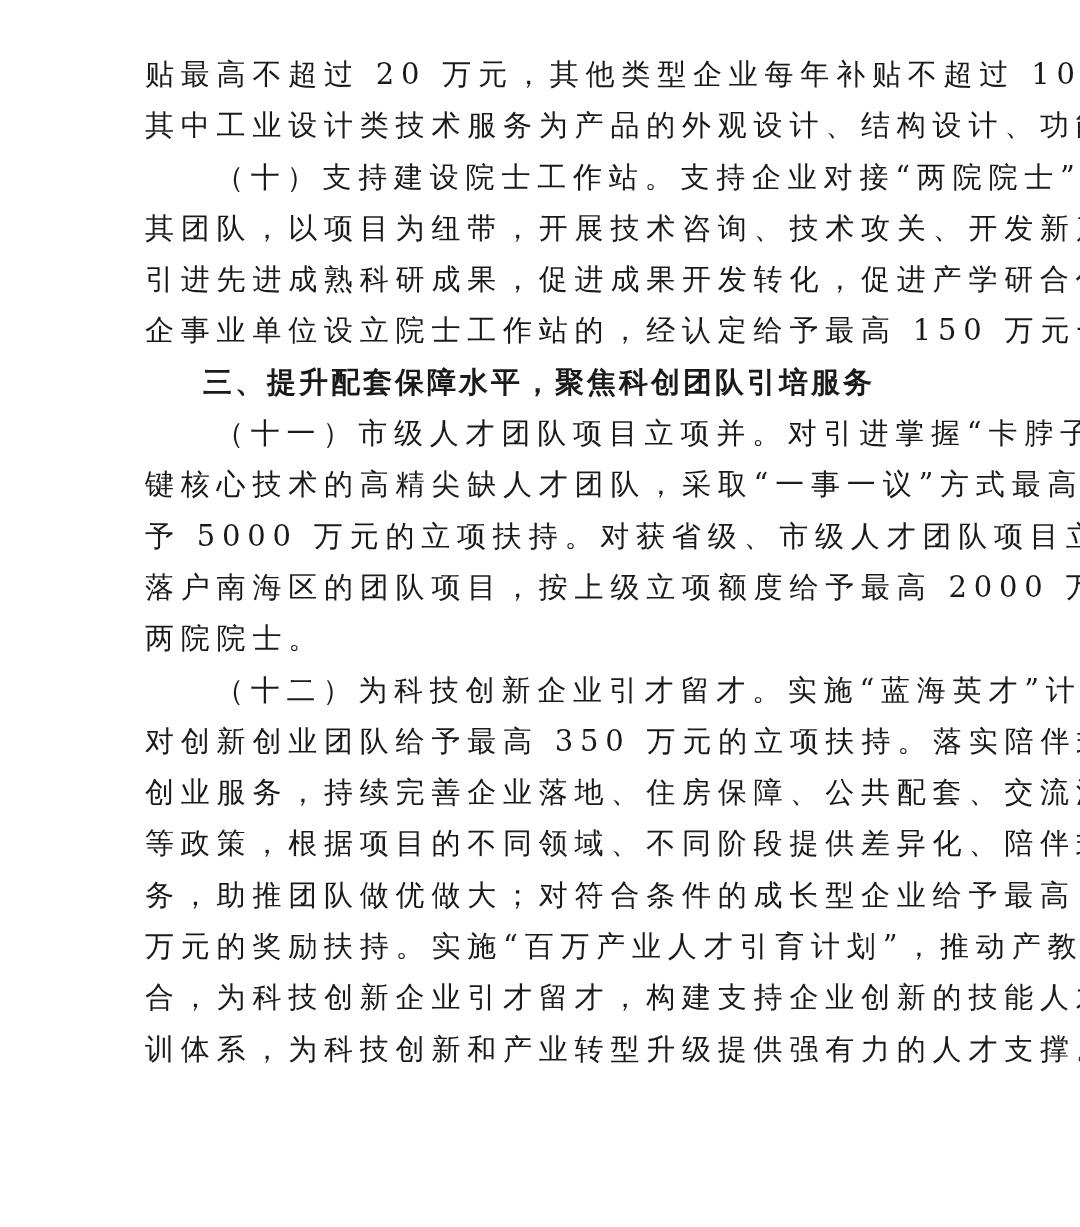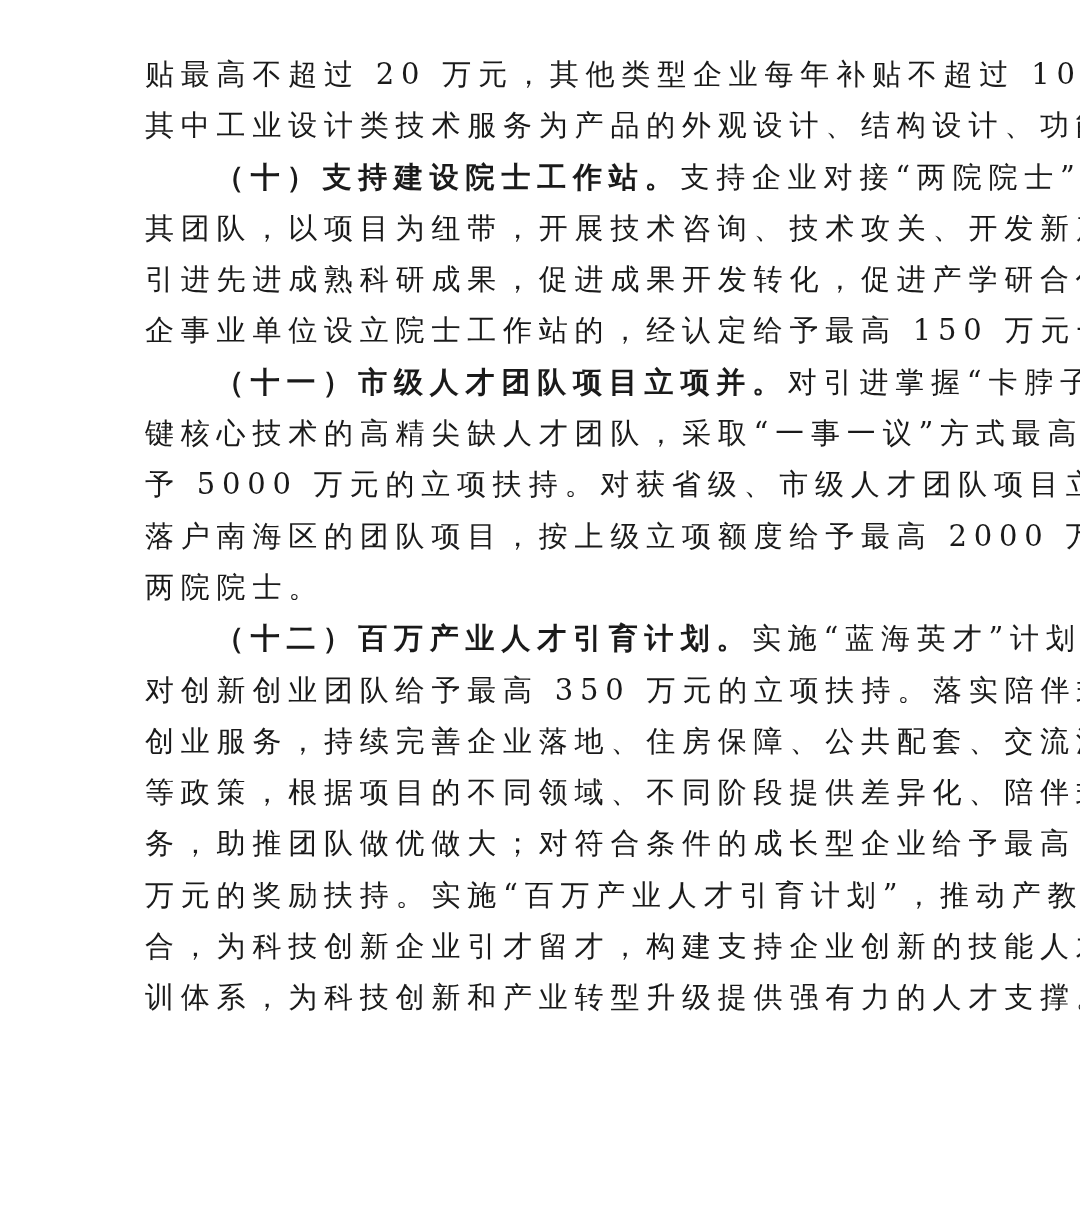--- a/index.html
+++ b/index.html
@@ -9,38 +9,39 @@
     height:51.3px; line-height:51.3px;
     font-family:"DejaVu Serif","Liberation Serif",serif;
     font-size:29px; color:#1a1a1a; white-space:nowrap;
     letter-spacing:6.8px;
   }
   .indent { padding-left:70px; }
   .heading-line {
     font-family:"DejaVu Sans","Liberation Sans",sans-serif;
     font-weight:bold; letter-spacing:3px; padding-left:58px; font-size:29px;
   }
-  .sub-title { font-weight:bold; }
+  .sub-title { font-weight:normal; }
 </style>
 </head>
 <body>
 
 <div class="page">
   <div class="line">贴最高不超过 20 万元，其他类型企业每年补贴不超过 10 万元。</div>
   <div class="line">其中工业设计类技术服务为产品的外观设计、结构设计、功能设</div>
   <div class="line indent"><span class="sub-title">（十）支持建设院士工作站。</span><span>支持企业对接“两院院士”及</span></div>
   <div class="line">其团队，以项目为纽带，开展技术咨询、技术攻关、开发新产品，</div>
   <div class="line">引进先进成熟科研成果，促进成果开发转化，促进产学研合作。</div>
   <div class="line">企事业单位设立院士工作站的，经认定给予最高 150 万元一次性</div>
+  <div class="line heading-line">三、提升配套保障水平，聚焦科创团队引培服务</div>
   <div class="line indent"><span class="sub-title">（十一）市级人才团队项目立项并。</span><span>对引进掌握“卡脖子”关</span></div>
   <div class="line">键核心技术的高精尖缺人才团队，采取“一事一议”方式最高给</div>
   <div class="line">予 5000 万元的立项扶持。对获省级、市级人才团队项目立项并</div>
   <div class="line">落户南海区的团队项目，按上级立项额度给予最高 2000 万元的</div>
   <div class="line">两院院士。</div>
-  <div class="line indent"><span class="sub-title">（十二）百万产业人才引育计划。</span><span>实施“蓝海英才”计划，</span></div>
+  <div class="line indent"><span class="sub-title">（十二）为科技创新企业引才留才。</span><span>实施“蓝海英才”计划，</span></div>
   <div class="line">对创新创业团队给予最高 350 万元的立项扶持。落实陪伴式创新</div>
   <div class="line">创业服务，持续完善企业落地、住房保障、公共配套、交流活动</div>
   <div class="line">等政策，根据项目的不同领域、不同阶段提供差异化、陪伴式服</div>
   <div class="line">务，助推团队做优做大；对符合条件的成长型企业给予最高 300</div>
   <div class="line">万元的奖励扶持。实施“百万产业人才引育计划”，推动产教融</div>
   <div class="line">合，为科技创新企业引才留才，构建支持企业创新的技能人才培</div>
   <div class="line">训体系，为科技创新和产业转型升级提供强有力的人才支撑。</div>
 </div>
 
 </body></html>

